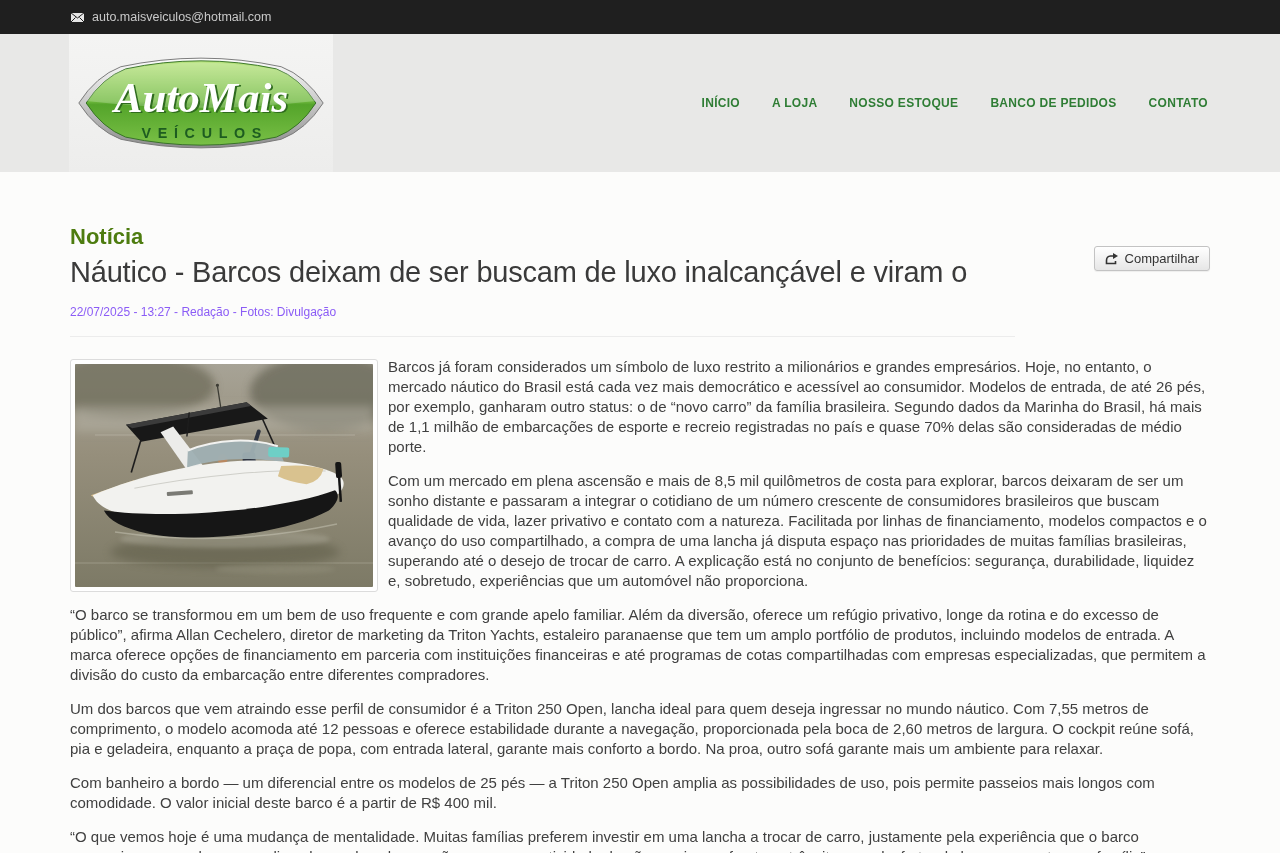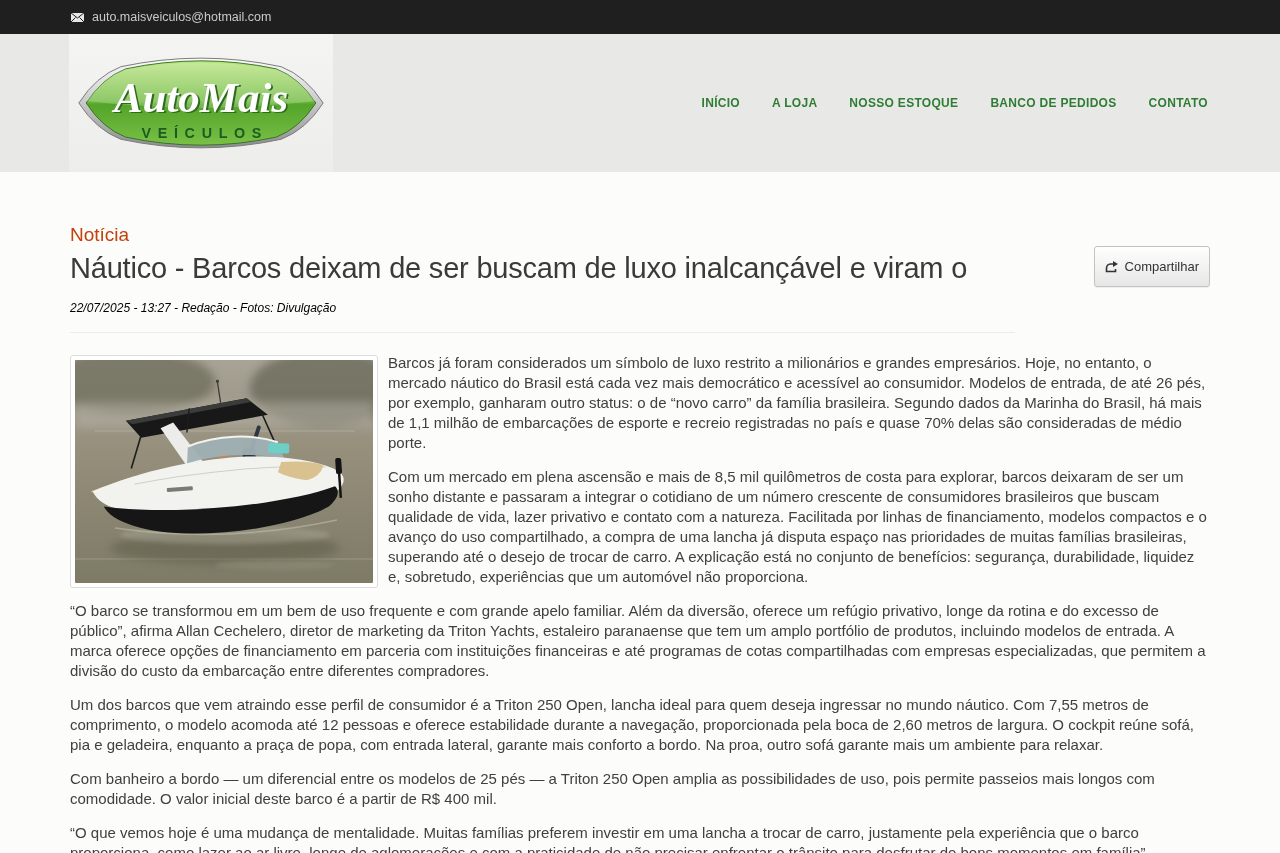--- a/index.html
+++ b/index.html
@@ -41,32 +41,32 @@
     display:flex; align-items:center; gap:32px;
   }
   .nav a {
     color:#2f7d35; font-size:12px; font-weight:bold;
     letter-spacing:.3px; text-decoration:none; cursor:pointer;
     text-transform:uppercase;
   }
 
   
   .content { position:relative; padding:52px 70px 0 70px; background:#fcfcfb; }
-  .kicker { font-size:19px; color:#c2410c; font-weight:400; }
+  .kicker { font-size:22px; color:#4d7c0f; font-weight:700; }
   .title  { font-size:29px; color:#3a3a3a; font-weight:400; margin-top:6px; letter-spacing:-.2px; }
-  .meta   { font-size:12px; color:#000000; font-style:italic; margin-top:16px; }
+  .meta   { font-size:12px; color:#8b5cf6; margin-top:16px; }
   .divider { border:none; border-top:1px solid #ececec; margin-top:17px; width:945px; }
 
   .share-btn {
     position:absolute; top:74px; right:70px;
     display:inline-flex; align-items:center; gap:6px;
     font-size:13px; color:#333;
     background:linear-gradient(#ffffff,#e6e6e6);
     border:1px solid #c3c3c3; border-radius:3px;
-    padding:12px 10px; cursor:pointer;
+    padding:4px 10px; cursor:pointer;
     box-shadow:0 1px 1px rgba(0,0,0,.06);
   }
   .share-btn svg { display:block; }
 
   
   .article-body { margin-top:20px; font-size:15px; line-height:20px; color:#404040; }
   .article-body p { margin:0 0 14px 0; }
 
   .photo-float {
     float:left;

